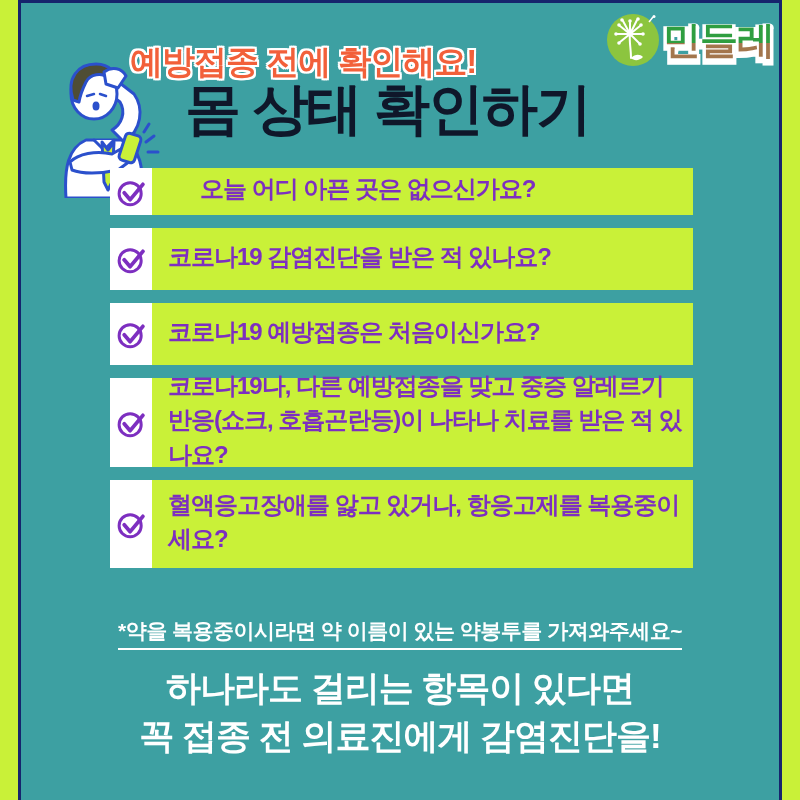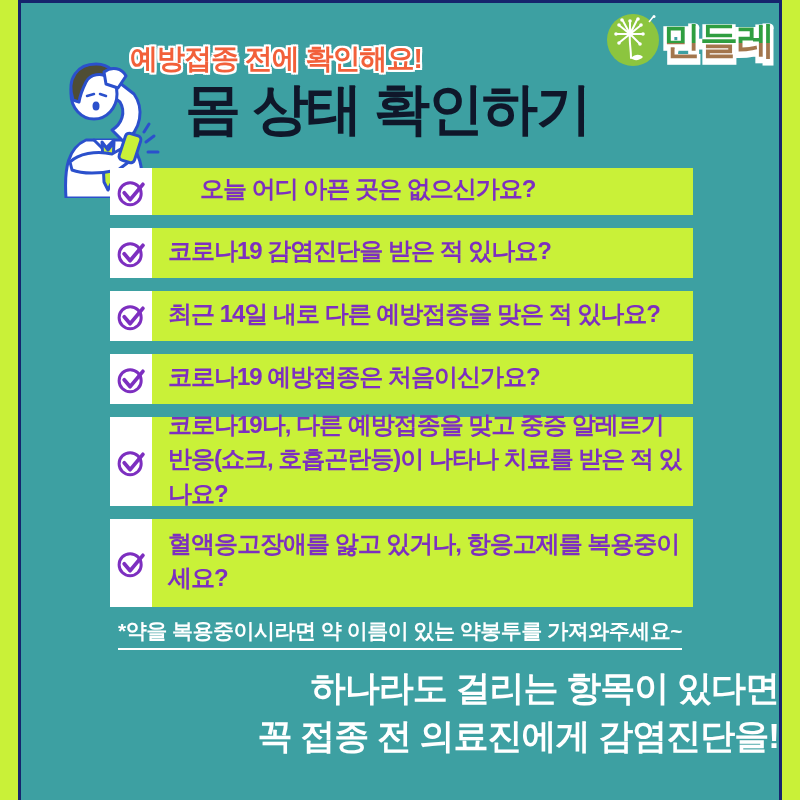--- a/index.html
+++ b/index.html
@@ -13,21 +13,21 @@
   
   .strip-left{position:absolute;left:0;top:0;width:18px;height:800px;background:var(--lime);}
   .strip-right{position:absolute;right:0;top:0;width:18px;height:800px;background:var(--lime);}
   .line-left{position:absolute;left:18px;top:0;width:3px;height:800px;background:var(--navy);}
   .line-right{position:absolute;right:18px;top:0;width:3px;height:800px;background:var(--navy);}
   .line-top{position:absolute;left:21px;right:21px;top:0;height:3px;background:var(--navy);}
 
   
   .subtitle{
     position:absolute;left:130px;top:40px;
-    font-size:28px;font-weight:800;color:var(--orange);letter-spacing:-1px;
+    font-size:33px;font-weight:800;color:var(--orange);letter-spacing:-1px;
     text-shadow:-2px 0 0 #fff,2px 0 0 #fff,0 -2px 0 #fff,0 2px 0 #fff,
                 -2px -2px 0 #fff,2px 2px 0 #fff,-2px 2px 0 #fff,2px -2px 0 #fff;
   }
   .title{
     position:absolute;left:185px;top:72px;
     font-size:56px;font-weight:800;color:#0f172a;letter-spacing:-2px;
   }
 
   
   .logo{position:absolute;right:26px;top:14px;display:flex;align-items:center;gap:4px;justify-content:space-between;}
@@ -44,30 +44,30 @@
 
   
   .checklist{position:absolute;left:110px;top:168px;width:583px;display:flex;flex-direction:column;gap:13px;}
   .row{display:flex;align-items:stretch;}
   .icon-box{width:42px;background:#ffffff;display:flex;align-items:center;justify-content:center;flex:0 0 auto;}
   .icon-box svg{width:34px;height:34px;}
   .row-content{flex:1;background:var(--lime);display:flex;align-items:center;
     padding:0 10px 4px 16px;font-size:24px;font-weight:800;color:var(--purple);
     letter-spacing:-1px;line-height:1.42;}
   .row.h1{height:47px;}
-  .row.h2{height:50px;border-radius:6px;}
+  .row.h2{height:62px;border-radius:6px;}
   .row.h5{height:89px;}
   .row.h6{height:88px;}
   .row.indent .row-content{padding-left:48px;}
 
   
   .footnote{position:absolute;left:21px;right:21px;top:617px;text-align:center;}
   .footnote span{display:inline-block;color:#ffffff;font-size:21px;font-weight:700;
     letter-spacing:-0.5px;border-bottom:2px solid #ffffff;padding-bottom:3px;}
-  .warning{position:absolute;left:21px;right:21px;top:664px;text-align:right;
+  .warning{position:absolute;left:21px;right:21px;top:664px;text-align:center;
     color:#ffffff;font-size:35px;font-weight:800;letter-spacing:-1px;line-height:1.38;}
 </style>
 </head>
 <body>
 
 <div class="poster">
 
   <div class="strip-left"></div>
   <div class="strip-right"></div>
   <div class="line-left"></div>
@@ -163,29 +163,20 @@
     <div class="row h2">
       <div class="icon-box">
         <svg viewBox="0 0 40 40">
             <circle cx="19" cy="22" r="13" fill="none" stroke="#7d2fc0" stroke-width="3.5"></circle>
             <path d="M12 21 l7 8 15 -18" fill="none" stroke="#7d2fc0" stroke-width="4.5" stroke-linecap="round" stroke-linejoin="round"></path>
           </svg>
       </div>
       <div class="row-content">코로나19 감염진단을 받은 적 있나요?</div>
     </div>
 
-    <div class="row h2">
-      <div class="icon-box">
-        <svg viewBox="0 0 40 40">
-            <circle cx="19" cy="22" r="13" fill="none" stroke="#7d2fc0" stroke-width="3.5"></circle>
-            <path d="M12 21 l7 8 15 -18" fill="none" stroke="#7d2fc0" stroke-width="4.5" stroke-linecap="round" stroke-linejoin="round"></path>
-          </svg>
-      </div>
-      <div class="row-content">최근 14일 내로 다른 예방접종을 맞은 적 있나요?</div>
-    </div>
 
     <div class="row h2">
       <div class="icon-box">
         <svg viewBox="0 0 40 40">
             <circle cx="19" cy="22" r="13" fill="none" stroke="#7d2fc0" stroke-width="3.5"></circle>
             <path d="M12 21 l7 8 15 -18" fill="none" stroke="#7d2fc0" stroke-width="4.5" stroke-linecap="round" stroke-linejoin="round"></path>
           </svg>
       </div>
       <div class="row-content">코로나19 예방접종은 처음이신가요?</div>
     </div>

